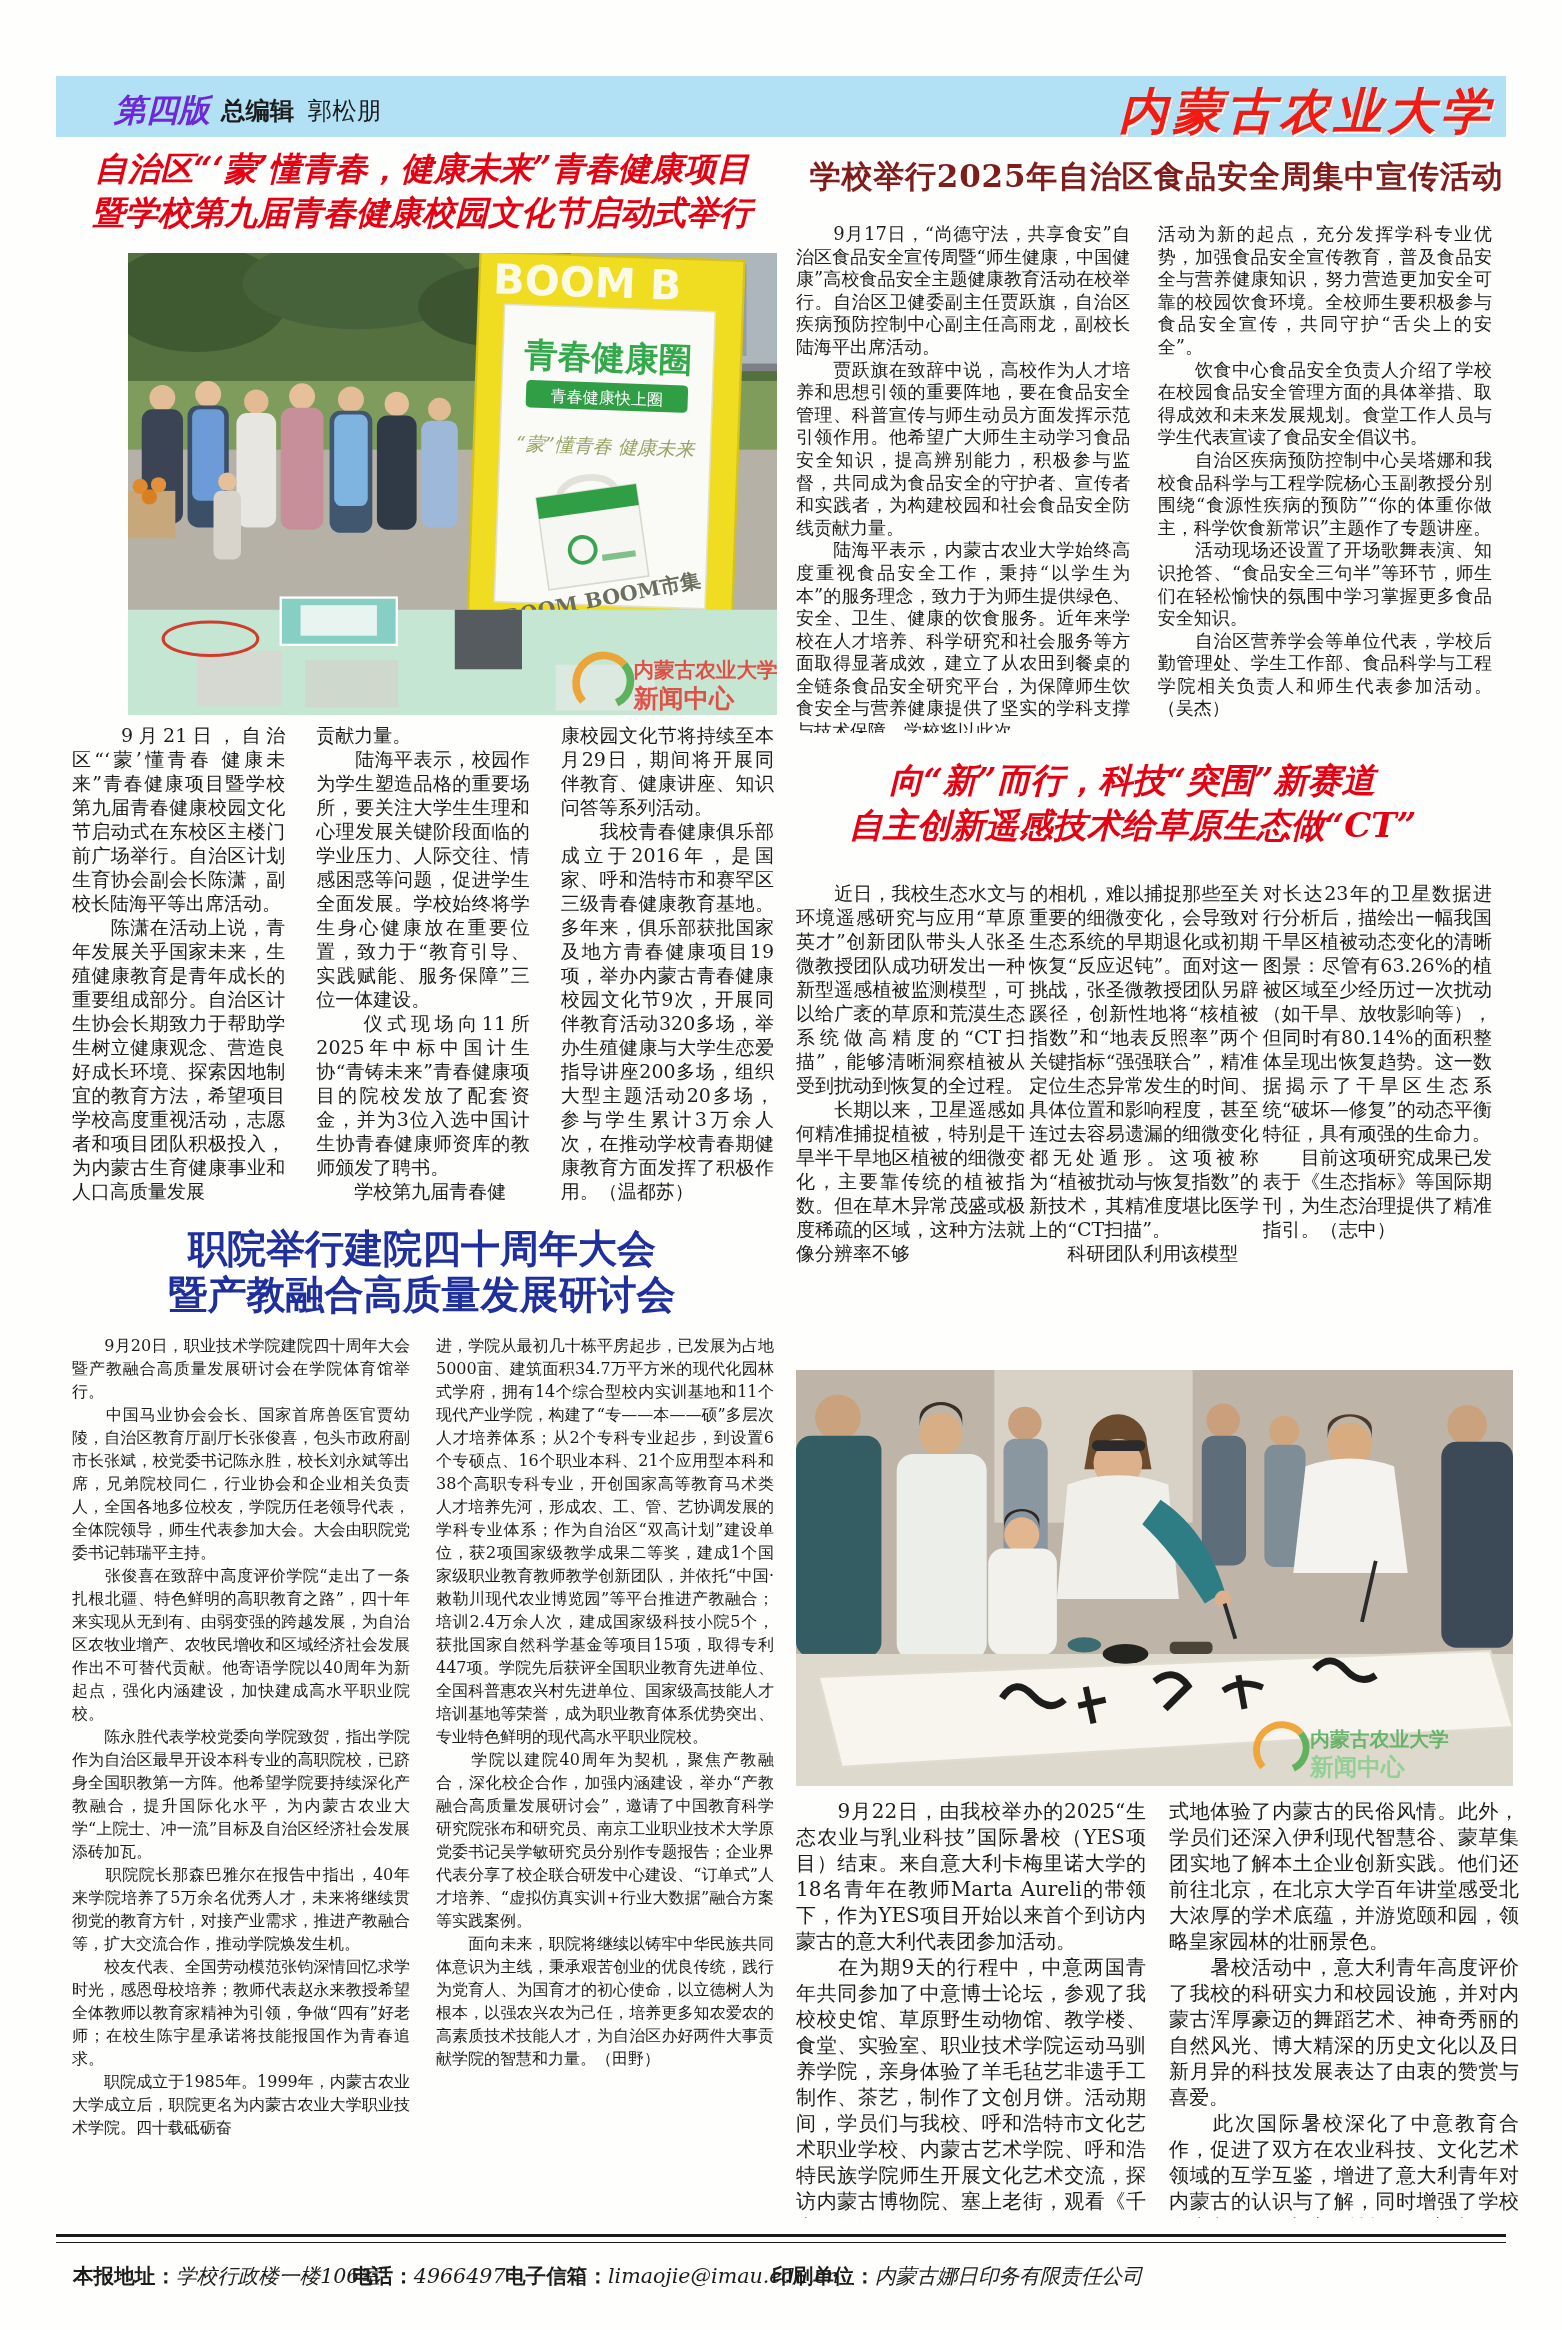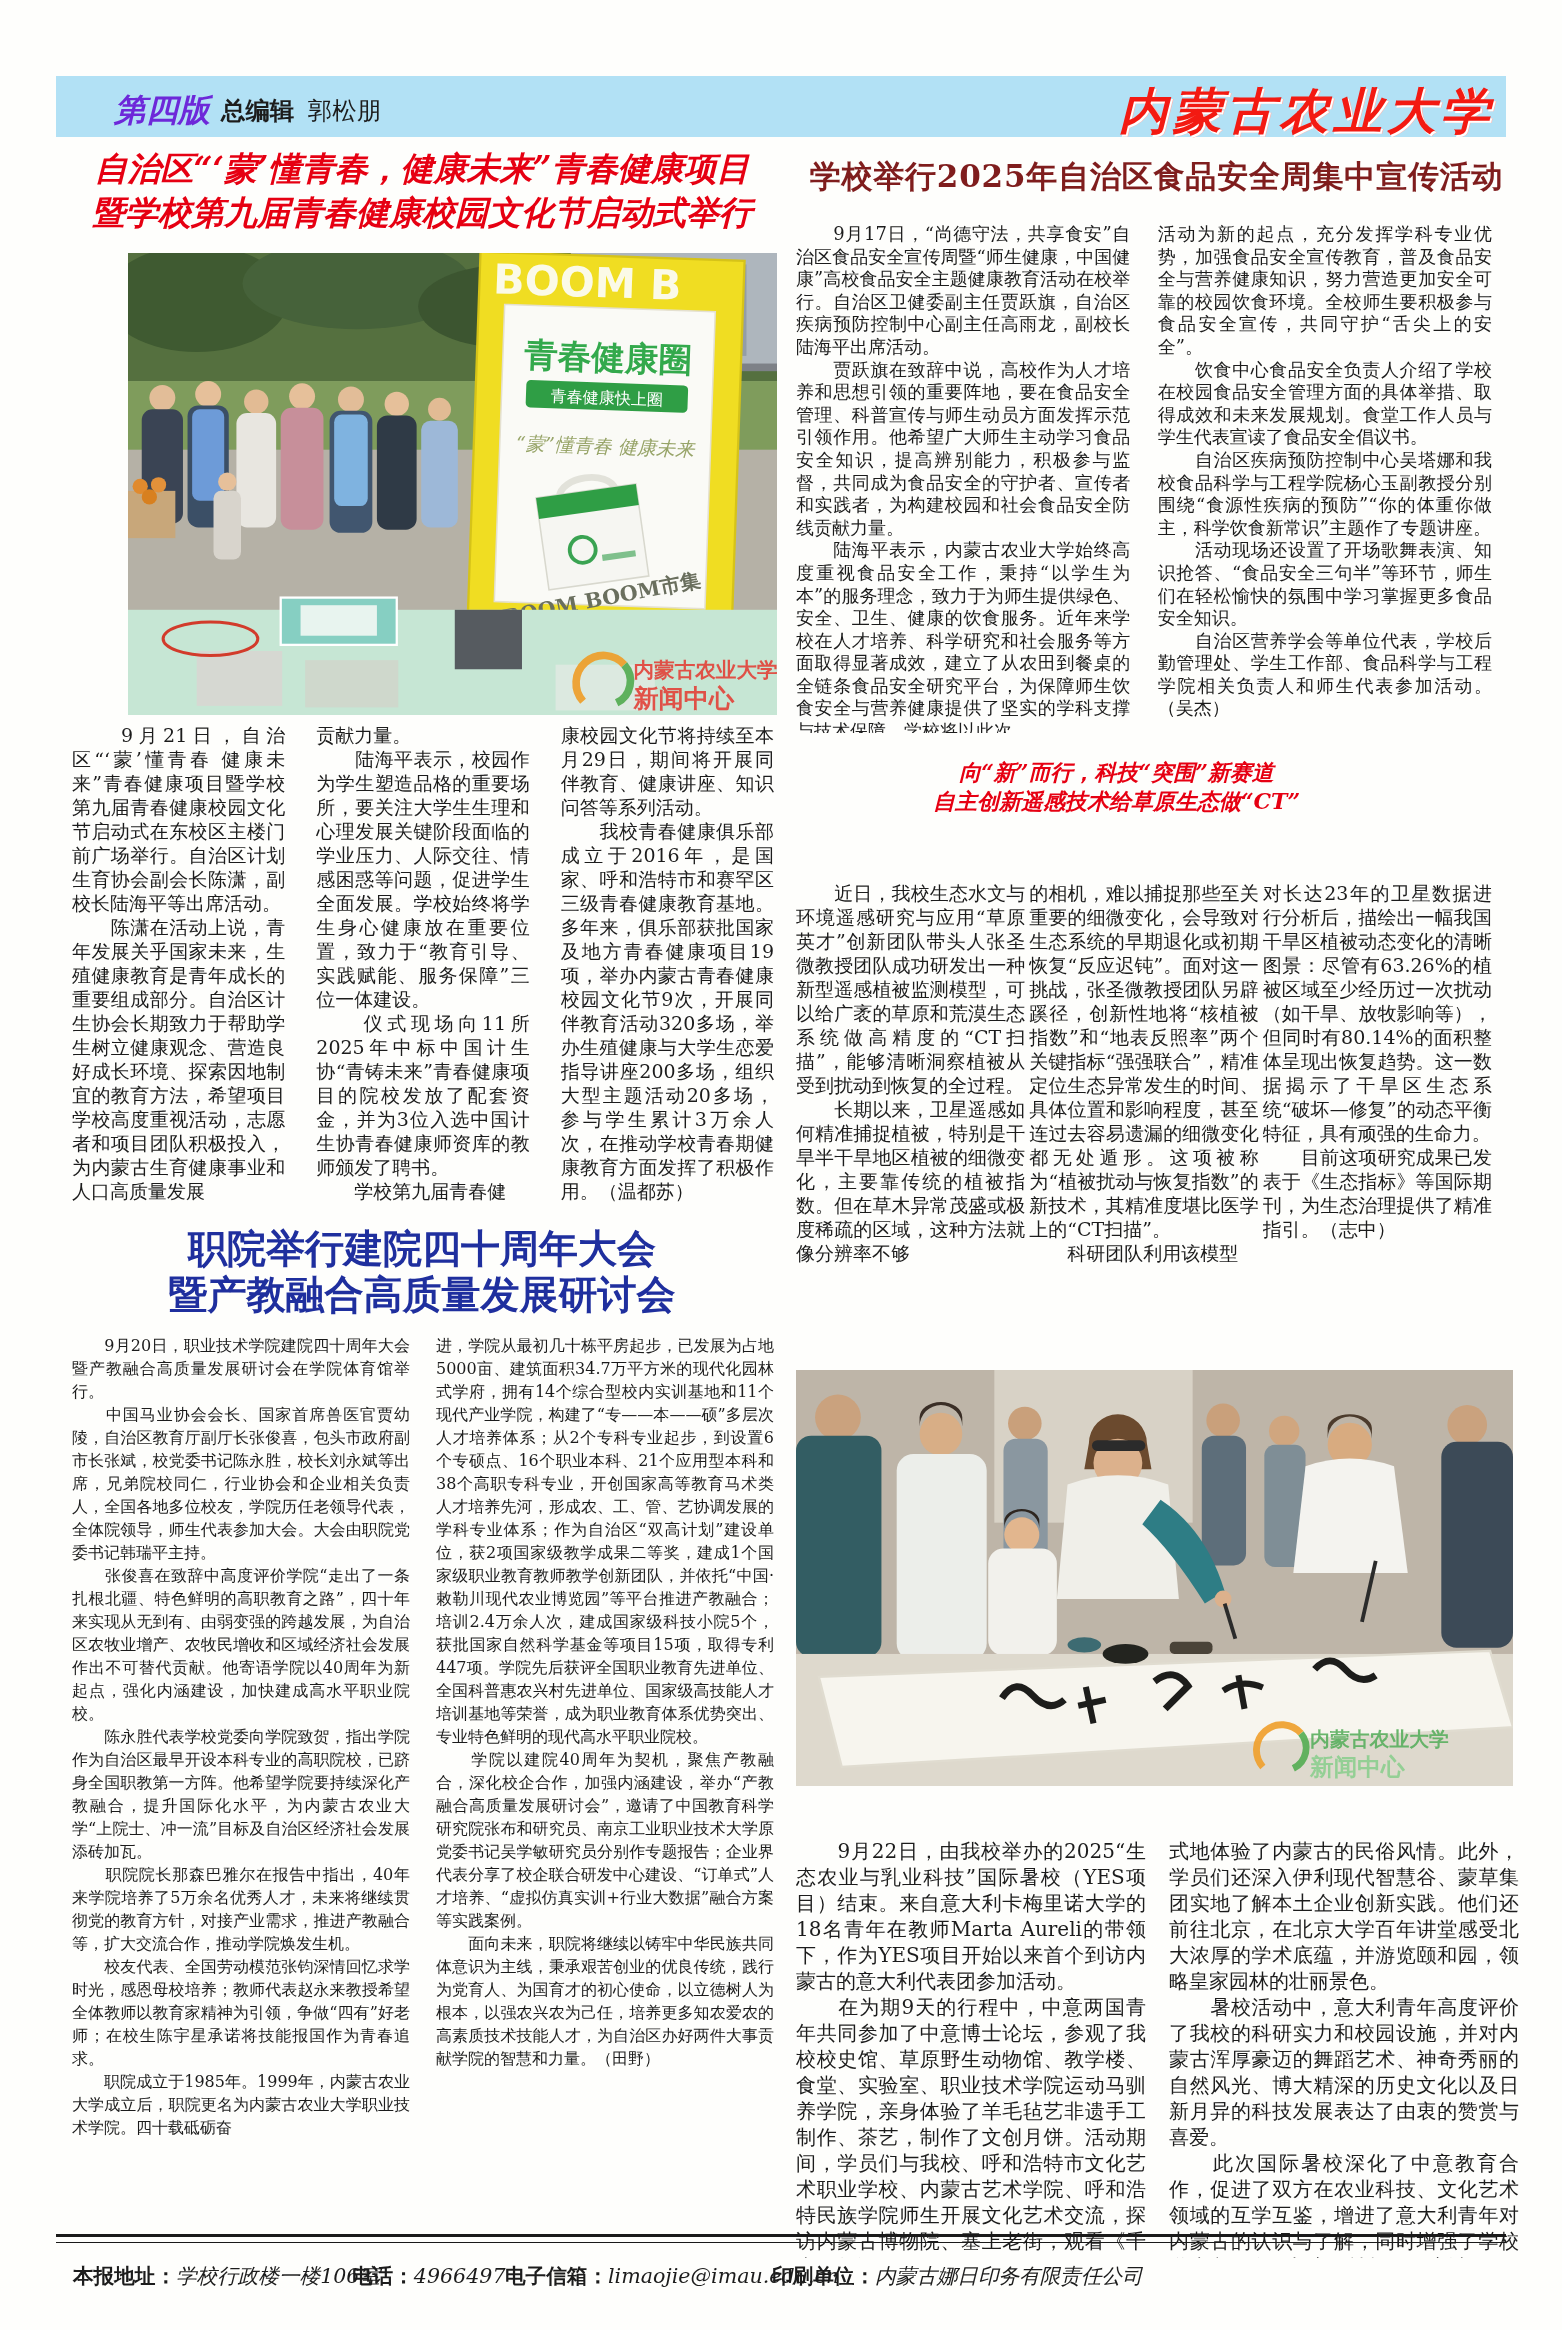--- a/index.html
+++ b/index.html
@@ -13,32 +13,32 @@
   .editor{left:221px;top:95px;font-size:24.4px;}
   .editor b{font-family:"DejaVu Sans","Liberation Sans",sans-serif;font-weight:bold;margin-right:13.7px;}
   .masthead{right:69px;top:79px;font-size:49px;font-weight:bold;font-style:italic;color:#f31a12;
             letter-spacing:4.6px;text-shadow:1.5px 1.5px 0 #fff,2.3px 2.3px 0 #f9b9b4;}
   
   .hl{font-weight:bold;text-align:center;line-height:1.32;}
   .hl-red{color:#e60012;font-style:italic;}
   .hl-blue{color:#7f1d1d;}
   #a1h{left:72px;top:147px;width:700px;font-size:33px;}
   #a2h{left:796px;top:156px;width:721px;font-size:31px;letter-spacing:0.8px;}
-  #a3h{left:756px;top:758px;width:721px;font-size:22px;}
+  #a3h{left:772px;top:758px;width:721px;font-size:34px;}
   #a4h{left:72px;top:1225px;width:700px;font-size:39px;color:#1f2f9e;line-height:1.18;}
   #a5h{left:796px;top:1323px;width:721px;font-size:32px;}
   
   .body-cols{display:flex;overflow:hidden;}
   .col{flex:1 1 0;overflow:hidden;}
   .para{margin:0;text-align:justify;}
   #a1b{left:72px;top:723px;width:702px;height:479px;gap:31px;font-size:19px;line-height:24px;}
   #a2b{left:796px;top:223px;width:696px;height:510px;gap:27.5px;font-size:18px;line-height:22.6px;}
   #a3b{left:796px;top:881px;width:696px;height:403px;gap:4px;font-size:19px;line-height:24px;}
   #a4b{left:72px;top:1334px;width:702px;height:885px;gap:26px;font-size:16px;line-height:23px;}
-  #a5b{left:796px;top:1798px;width:723px;height:420px;gap:23px;font-size:20px;line-height:26px;margin-top:40px;}
+  #a5b{left:796px;top:1798px;width:723px;height:420px;gap:23px;font-size:20px;line-height:26px;}
   
   #p1{left:128px;top:253px;width:649px;height:462px;}
   #p2{left:796px;top:1370px;width:717px;height:416px;}
   .photo svg{display:block;width:100%;height:100%;}
   
   .f-rule{left:56px;top:2234px;width:1450px;height:4.6px;border-top:3.1px solid #1a1a1a;border-bottom:0.8px solid #1a1a1a;}
   .f-row{left:56px;top:2262px;width:1450px;height:34px;font-size:20.6px;}
   .f-item{position:absolute;white-space:nowrap;}
   .f-item b{font-family:"DejaVu Sans","Liberation Sans",sans-serif;font-weight:bold;}
   .f-val{font-style:italic;}

